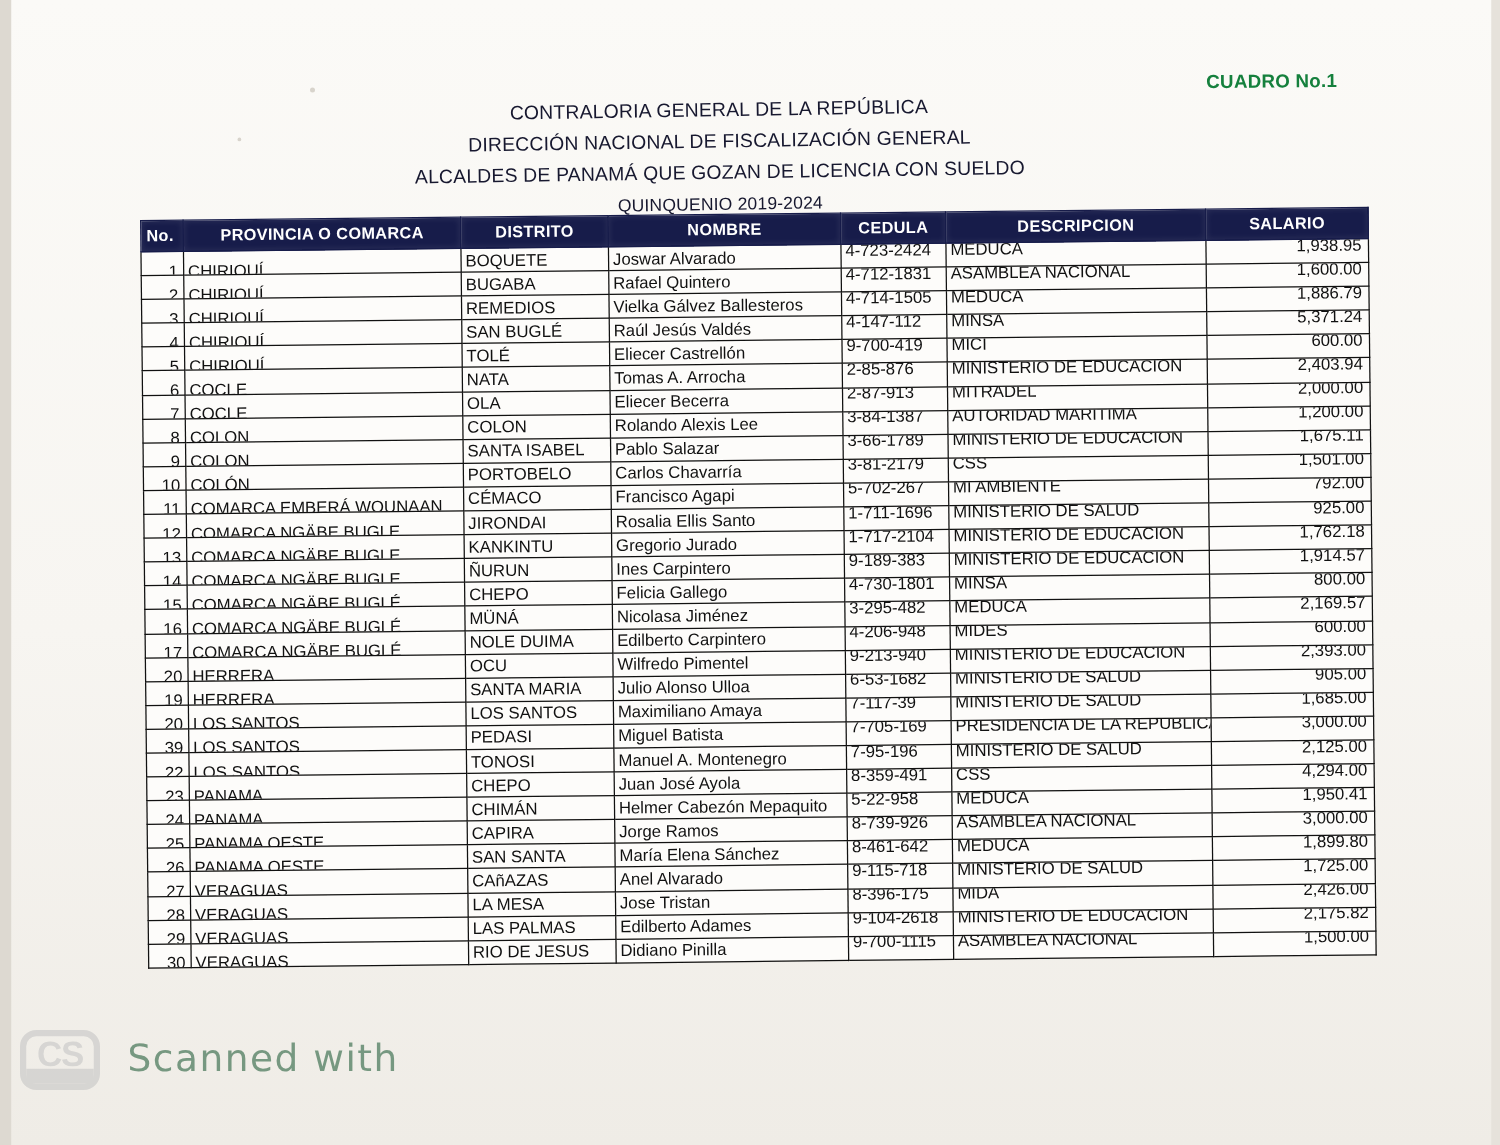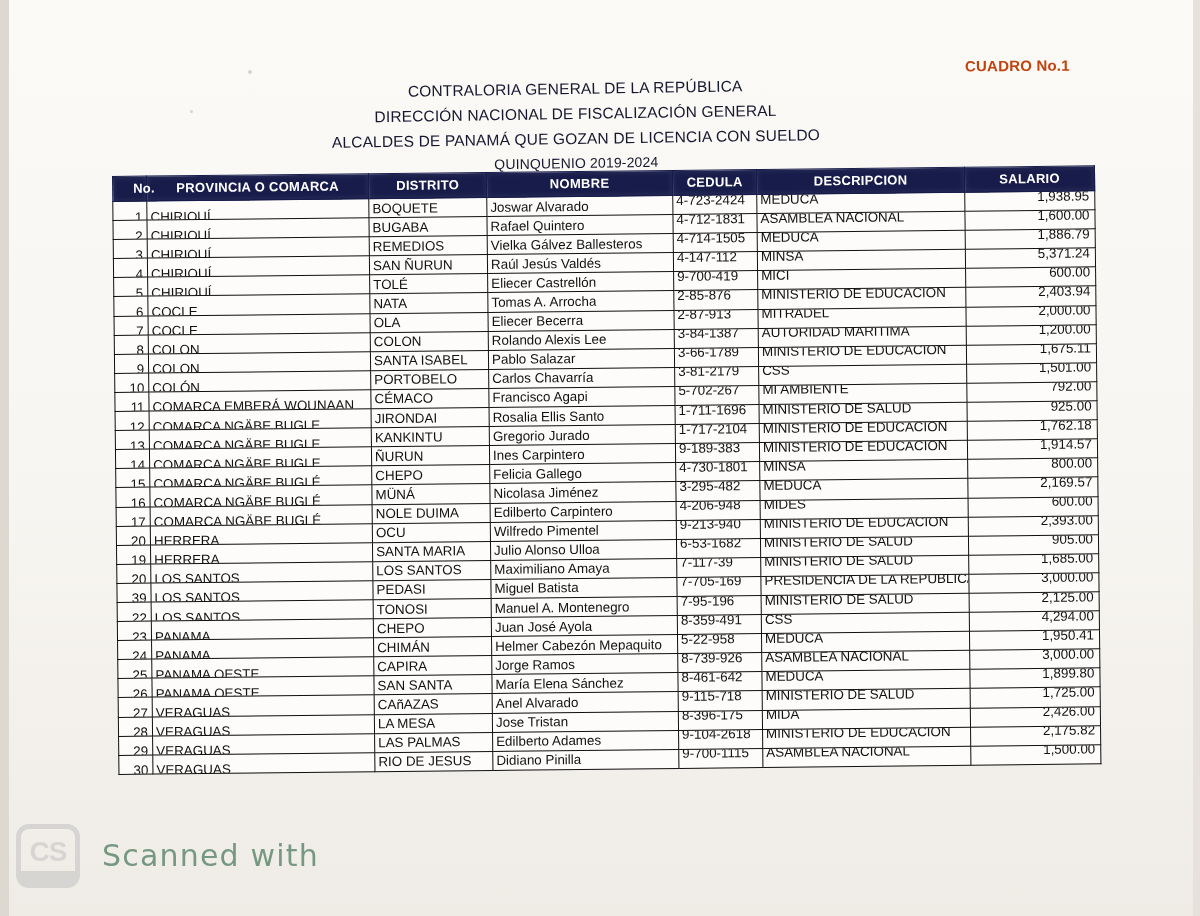--- a/index.html
+++ b/index.html
@@ -16,21 +16,21 @@
     background:linear-gradient(180deg,#fbfaf7 0%,#f7f5f1 55%,#efece6 100%);
   }
   #edge-l{position:absolute;left:0;top:0;width:9px;height:916px;background:#ddd9d1;}
   #edge-r{position:absolute;right:0;top:0;width:7px;height:916px;background:#e6e2db;}
 
   #sheet{position:absolute;left:0;top:0;width:1200px;height:916px;}
 
   
   #cuadro{
     position:absolute;left:965px;top:57px;
-    font-size:15px;font-weight:bold;color:#c2410c;
+    font-size:15px;font-weight:bold;color:#15803d;
     letter-spacing:.2px;
     transform:rotate(-0.45deg);
   }
   #titles{
     position:absolute;left:0;top:80px;width:1150px;
     text-align:center;
     transform:rotate(-0.9deg);
     transform-origin:50% 0;
   }
   #titles div{
@@ -49,21 +49,21 @@
 
   thead th{
     background:#171c4a;color:#ffffff;
     font-size:13px;font-weight:bold;letter-spacing:.3px;
     padding:3px 3px 4px 3px;
     border:1px solid #171c4a;
     height:17px;line-height:13px;
     text-align:center;
     box-shadow:inset 0 0 6px rgba(255,255,255,.10);
   }
-  thead th.l{text-align:left;padding-left:20px;}
+  thead th.l{text-align:left;padding-left:4px;}
 
   tbody td{
     border:1px solid #111111;
     font-size:13.4px;color:#111111;
     height:18.1px;line-height:15px;
     padding:0 3px;
     white-space:nowrap;overflow:hidden;
     background:#fdfcfa;
   }
   td.no{text-align:right;padding-right:4px;font-size:13.4px;}
@@ -83,21 +83,21 @@
   col.c-desc{width:208px;}
   col.c-sal{width:130px;}
 
   
   #wm{
     position:absolute;left:16px;top:824px;
     display:flex;align-items:center;gap:22px;
     opacity:.55;
   }
   #wm-badge{
-    width:64px;height:64px;border:5px solid #c2c2c2;border-radius:13px;
+    width:64px;height:48px;border:5px solid #c2c2c2;border-radius:13px;
     position:relative;box-sizing:border-box;
     display:flex;align-items:center;justify-content:center;
   }
   #wm-badge span{
     font-size:28px;font-weight:bold;color:#c2c2c2;letter-spacing:-1px;
     line-height:1;position:relative;top:-4px;
   }
   #wm-badge::after{
     content:"";position:absolute;left:0;right:0;bottom:0;height:12px;background:#c2c2c2;
   }
@@ -176,21 +176,21 @@
             <td class="prov"><span class="shiftdown">CHIRIQUÍ</span></td>
             <td class="dist"><span>REMEDIOS</span></td>
             <td class="nom"><span>Vielka Gálvez Ballesteros</span></td>
             <td class="ced"><span class="shiftup">4-714-1505</span></td>
             <td class="desc"><span class="shiftup">MEDUCA</span></td>
             <td class="sal"><span class="shiftup">1,886.79</span></td>
           </tr>
           <tr>
             <td class="no"><span class="shiftdown">4</span></td>
             <td class="prov"><span class="shiftdown">CHIRIQUÍ</span></td>
-            <td class="dist"><span>SAN ÑURUN</span></td>
+            <td class="dist"><span>SAN BUGLÉ</span></td>
             <td class="nom"><span>Raúl Jesús Valdés</span></td>
             <td class="ced"><span class="shiftup">4-147-112</span></td>
             <td class="desc"><span class="shiftup">MINSA</span></td>
             <td class="sal"><span class="shiftup">5,371.24</span></td>
           </tr>
           <tr>
             <td class="no"><span class="shiftdown">5</span></td>
             <td class="prov"><span class="shiftdown">CHIRIQUÍ</span></td>
             <td class="dist"><span>TOLÉ</span></td>
             <td class="nom"><span>Eliecer Castrellón</span></td>

